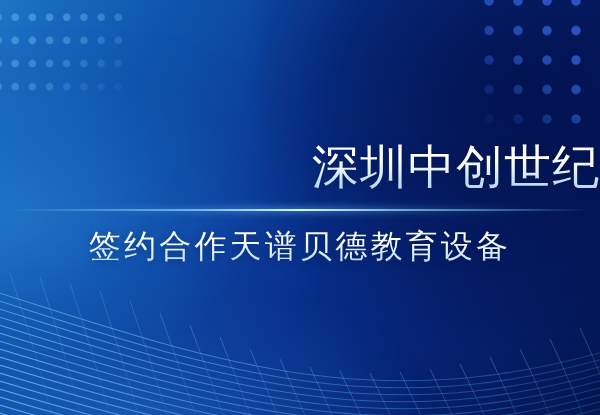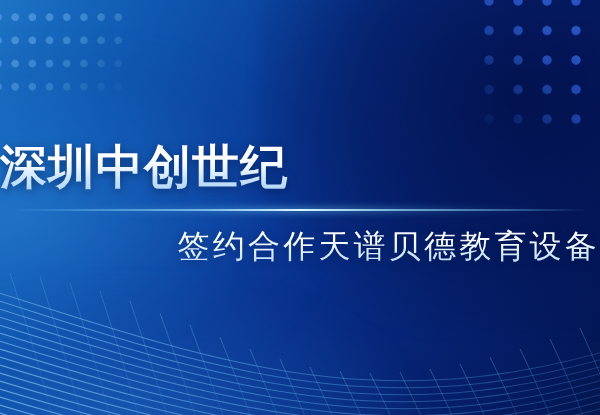--- a/index.html
+++ b/index.html
@@ -168,44 +168,44 @@
     height: 415px;
     display: flex;
     flex-direction: column;
     align-items: center;
   }
   .title {
     position: absolute;
     top: 139px;
     left: 0;
     width: 600px;
-    text-align: left;
+    text-align: right;
     font-size: 47px;
     line-height: 56px;
-    font-weight: bold;
+    font-weight: normal;
     letter-spacing: 1px;
     background-image: linear-gradient(to bottom,
       #ffffff 0%,
       #ffffff 34%,
       #eaf5ff 52%,
       #c5e1fb 74%,
       #a9d2f7 100%);
     -webkit-background-clip: text;
     background-clip: text;
     color: transparent;
     -webkit-text-fill-color: transparent;
     filter: drop-shadow(0 2px 5px rgba(2,14,60,0.55));
     white-space: nowrap;
   }
   .subtitle {
     position: absolute;
     top: 226px;
     left: 0;
     width: 600px;
-    text-align: right;
+    text-align: center;
     font-size: 32px;
     line-height: 40px;
     font-weight: normal;
     letter-spacing: 3.2px;
     background-image: linear-gradient(to bottom,
       #ffffff 0%,
       #f4fbff 40%,
       #d3e9fd 72%,
       #bbdcfa 100%);
     -webkit-background-clip: text;

